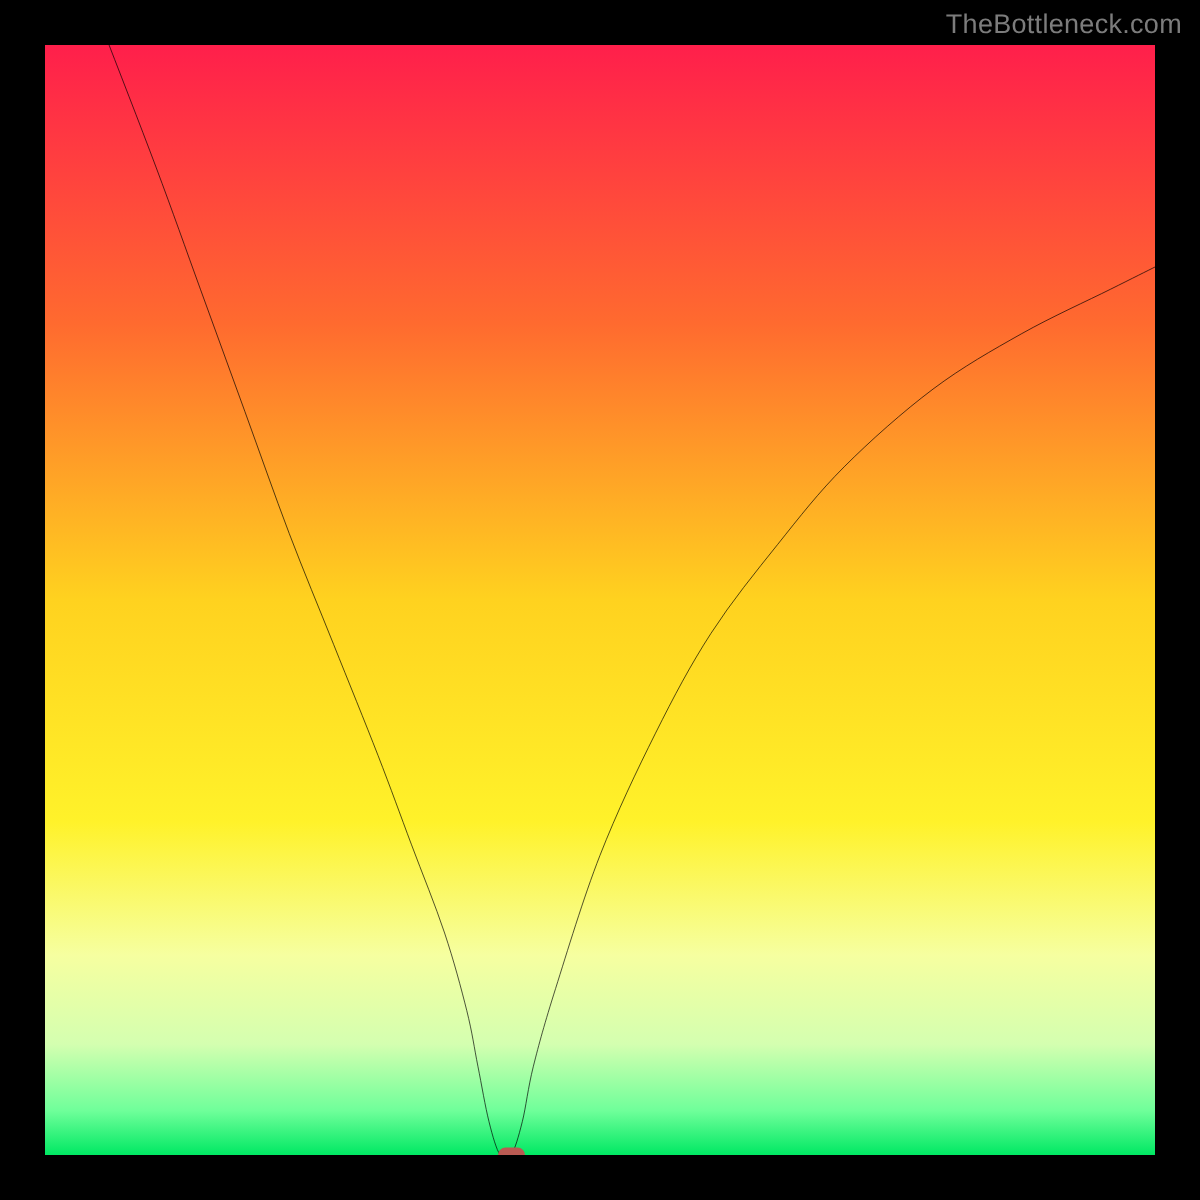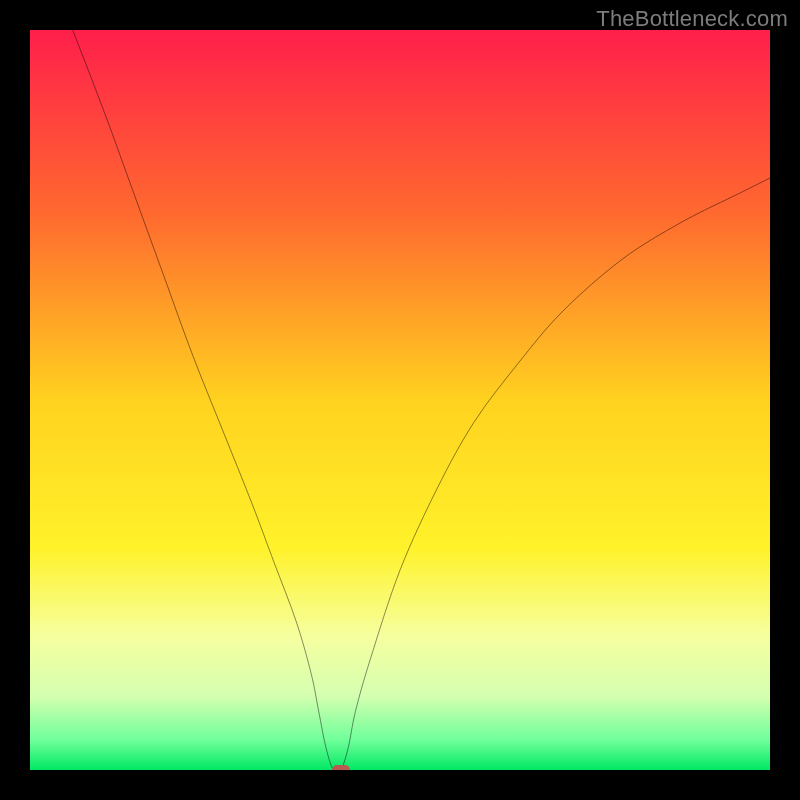--- a/index.html
+++ b/index.html
@@ -47,21 +47,21 @@
     height: 10px;
     background: #b95a52;
     border-radius: 5px;
     transform: translate(-50%, -50%);
   }
   .watermark {
     position: absolute;
     top: 6px;
     right: 12px;
     color: #7c7c7c;
-    font-size: 22px;
+    font-size: 18px;
     font-weight: 500;
     letter-spacing: 0.2px;
   }
 </style>
 </head>
 <body>
 
 <div class="frame">
   <div class="plot-area">
     <svg class="gradient" viewBox="0 0 100 100" preserveAspectRatio="none">

